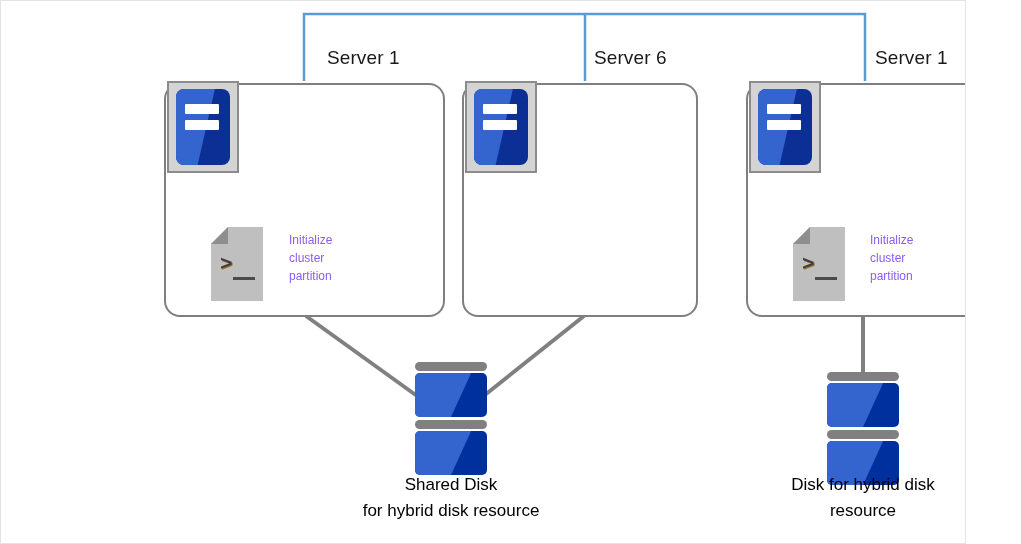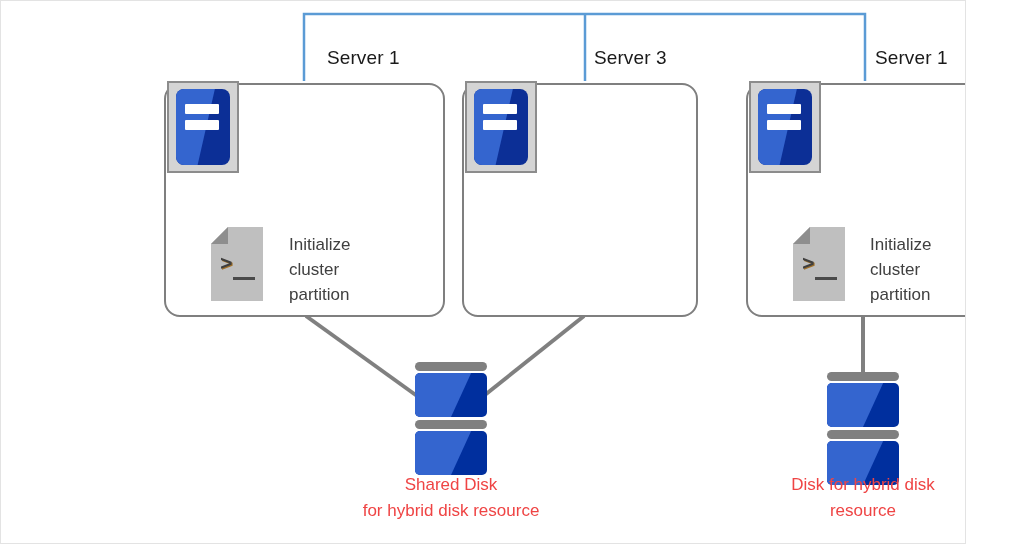--- a/index.html
+++ b/index.html
@@ -105,23 +105,23 @@
   .doc-underscore{
     position:absolute;
     left:22px;
     top:50px;
     width:22px;
     height:3px;
     background:#4a4a4a;
   }
   .doc-caption{
     position:absolute;
-    font-size:17px;
+    font-size:12px;
     line-height:1.48;
-    color:#404040;
+    color:#8b5cf6;
     white-space:pre-line;
   }
 
   
   .disk{
     position:absolute;
     width:72px;
   }
   .disk-bar{
     width:72px;
@@ -144,21 +144,21 @@
     left:0; top:0; bottom:0; width:100%;
     background:#3465cf;
     clip-path:polygon(0 0, 78% 0, 50% 100%, 0 100%);
   }
   .disk-gap{ height:3px; }
 
   .disk-caption{
     position:absolute;
     font-size:17px;
     line-height:1.5;
-    color:#ef4444;
+    color:#000000;
     text-align:center;
     white-space:pre-line;
   }
 </style>
 </head>
 <body>
 
 <div id="canvas">
 
   <svg id="svg-layer" viewBox="0 0 1021 544" xmlns="http://www.w3.org/2000/svg">
@@ -191,21 +191,21 @@
     <div class="doc-body"></div>
     <div class="doc-fold"></div>
     <div class="doc-prompt">&gt;</div>
     <div class="doc-underscore"></div>
   </div>
 
   <div class="doc-caption" style="left:288px; top:231px; width:130px;">Initialize
 cluster
 partition</div>
 
-  <div class="srv-label" style="left:593px; top:46px;">Server 3</div>
+  <div class="srv-label" style="left:593px; top:46px;">Server 6</div>
 
   <div class="srv-box" style="left:461px; top:82px; width:236px; height:234px;"></div>
 
   <div class="srv-icon" style="left:464px; top:80px;">
     <div class="srv-icon-inner">
       <div class="srv-icon-light"></div>
       <div class="srv-bar b1"></div>
       <div class="srv-bar b2"></div>
     </div>
   </div>

